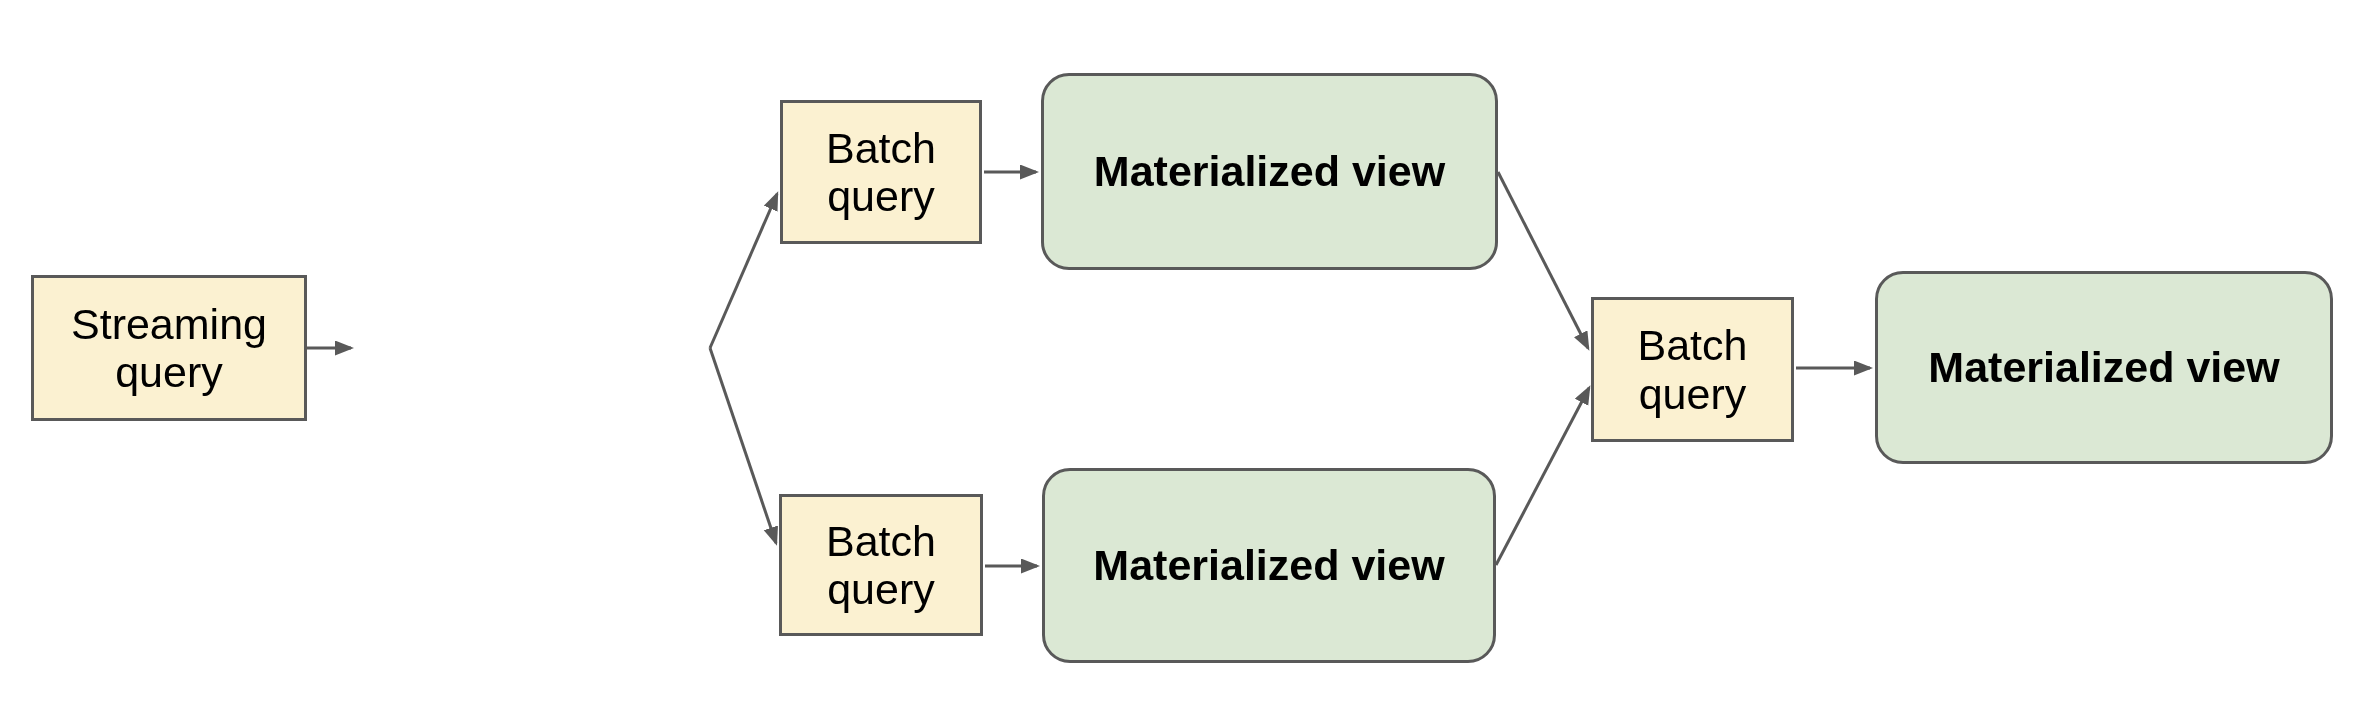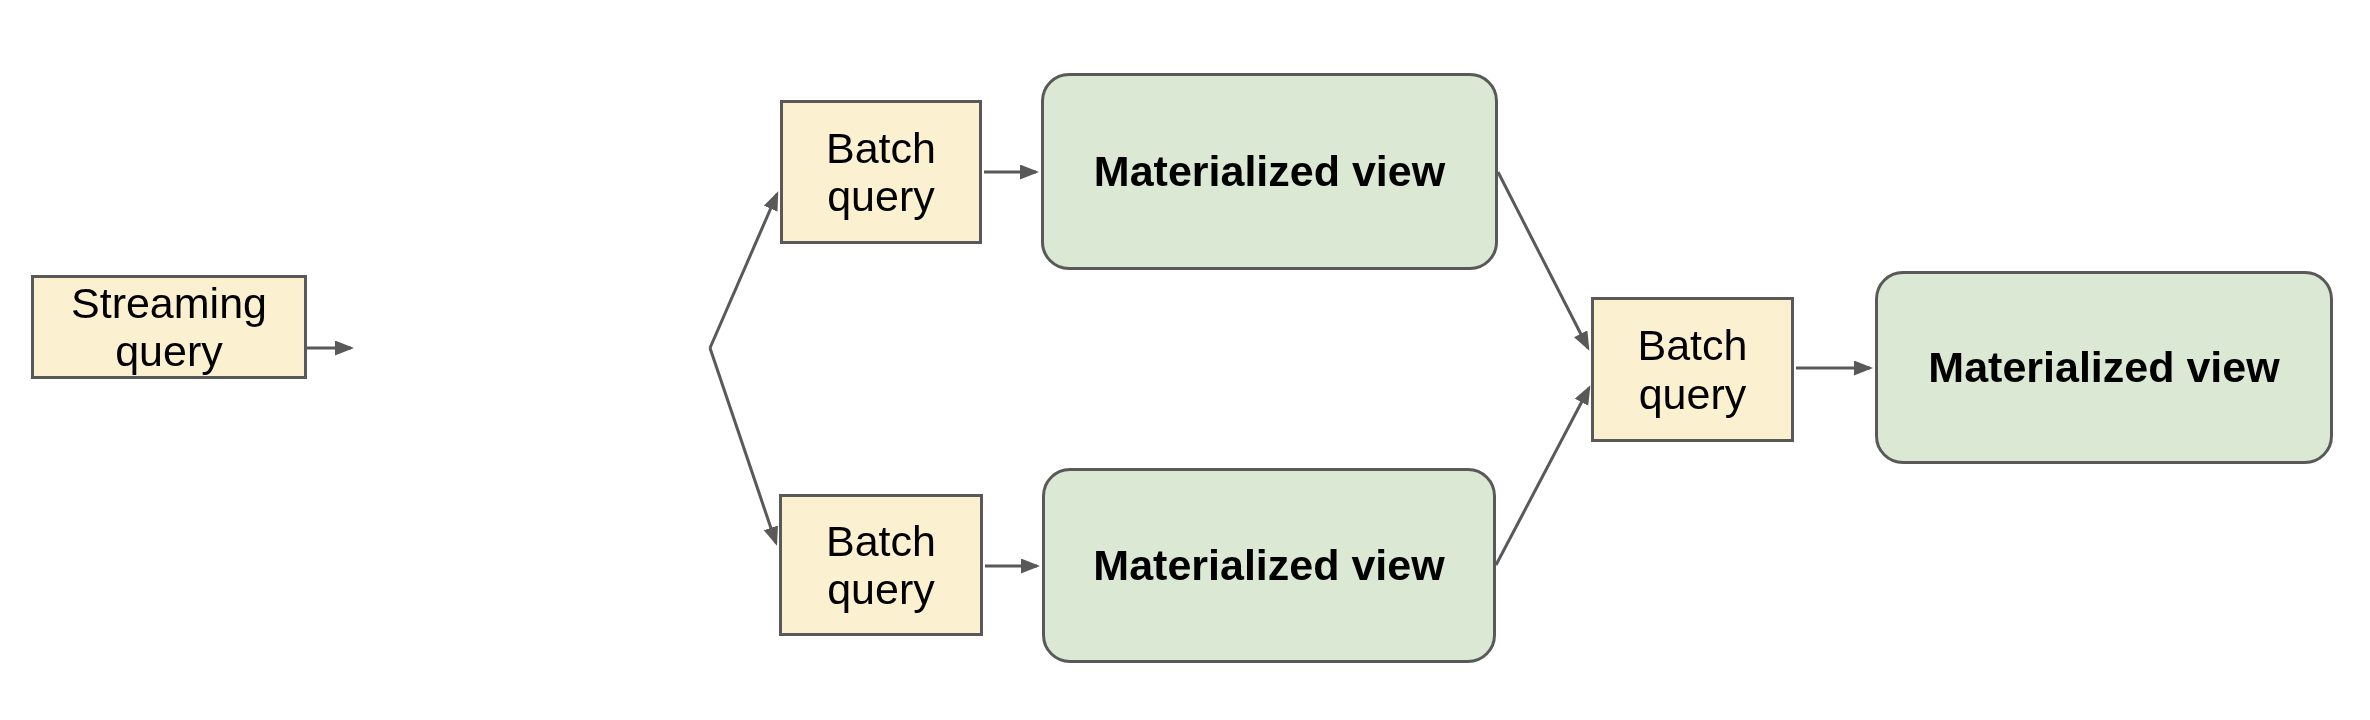--- a/index.html
+++ b/index.html
@@ -25,21 +25,21 @@
     text-align: center;
     font-size: 43px;
     line-height: 1.12;
     color: #000000;
     border: 3px solid #595959;
     padding: 20px 10px;
   }
   .node.query { background: #fbf1d1; border-radius: 0; }
   .node.view  { background: #dbe8d4; border-radius: 28px; font-weight: bold; }
 
-  #n-streaming  { left: 31px;   top: 275px; width: 276px; height: 104px; }
+  #n-streaming  { left: 31px;   top: 275px; width: 276px; height: 146px; }
   #n-table      { left: 356px;  top: 250px; width: 355px; height: 196px; }
   #n-bq-top     { left: 780px;  top: 100px; width: 202px; height: 144px; }
   #n-mv-top     { left: 1041px; top: 73px;  width: 457px; height: 197px; }
   #n-bq-bottom  { left: 779px;  top: 494px; width: 204px; height: 142px; }
   #n-mv-bottom  { left: 1042px; top: 468px; width: 454px; height: 195px; }
   #n-bq-right   { left: 1591px; top: 297px; width: 203px; height: 145px; }
   #n-mv-final   { left: 1875px; top: 271px; width: 458px; height: 193px; }
 
   .edge { stroke: #595959; stroke-width: 3; fill: none; }
 </style>

